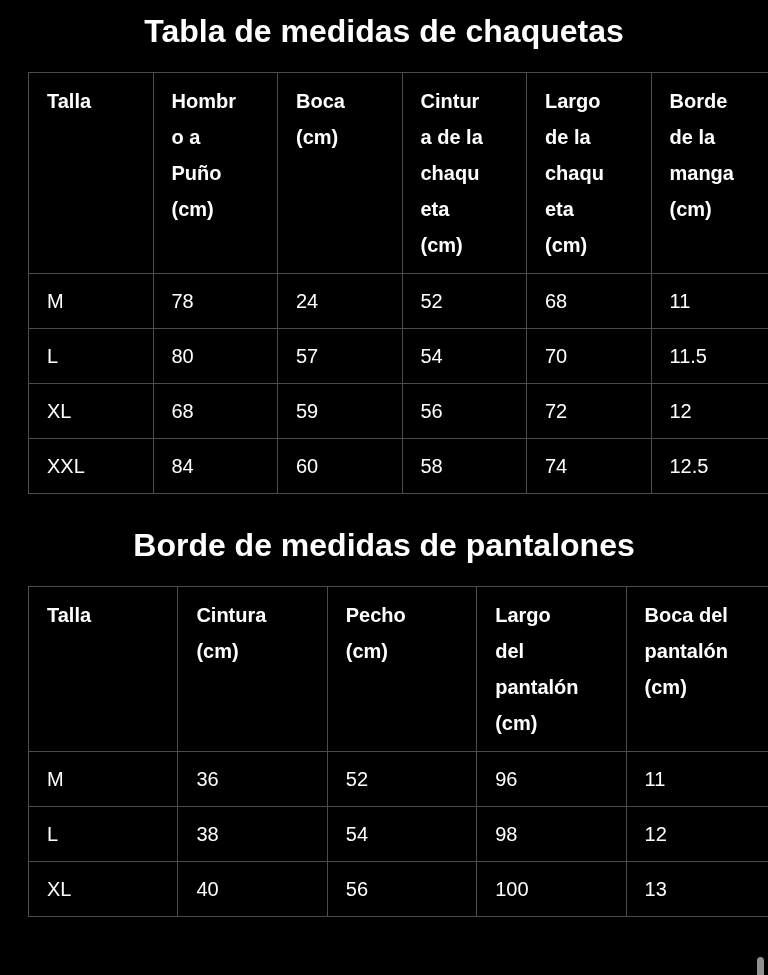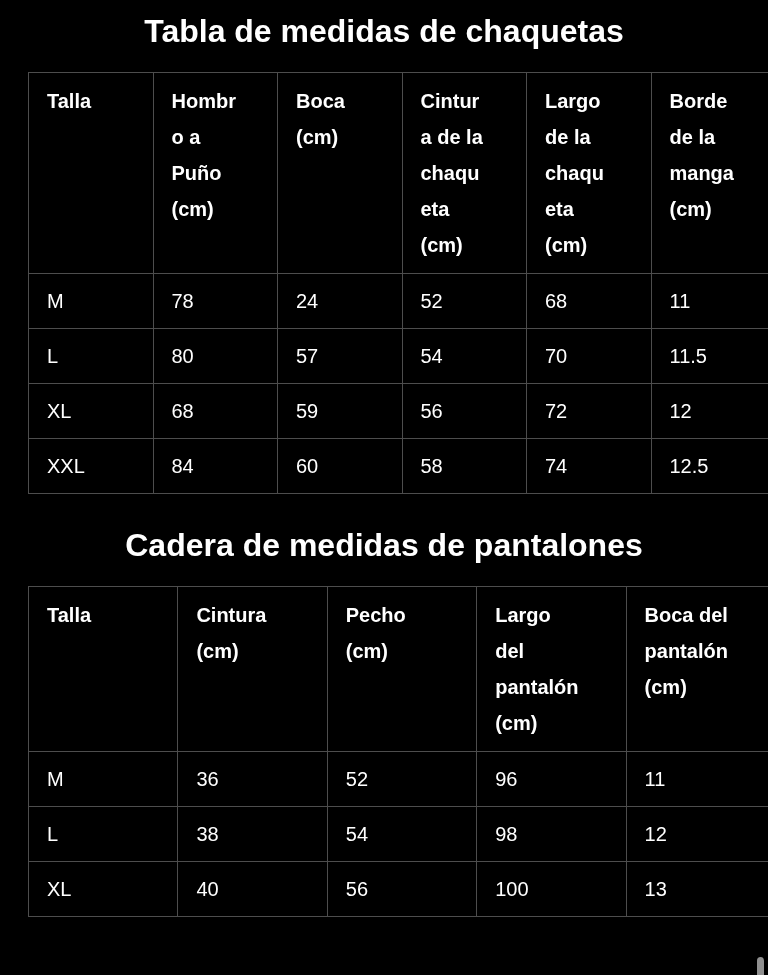--- a/index.html
+++ b/index.html
@@ -127,21 +127,21 @@
         <td>XXL</td>
         <td>84</td>
         <td>60</td>
         <td>58</td>
         <td>74</td>
         <td>12.5</td>
       </tr>
     </tbody>
   </table>
 
-  <h1 class="chart-title title-pants">Cadera de medidas de pantalones</h1>
+  <h1 class="chart-title title-pants">Borde de medidas de pantalones</h1>
 
   <table class="size-table pants-table">
     <thead>
       <tr>
         <th>Talla</th>
         <th>Cintura
 (cm)</th>
         <th>Pecho
 (cm)</th>
         <th>Largo

